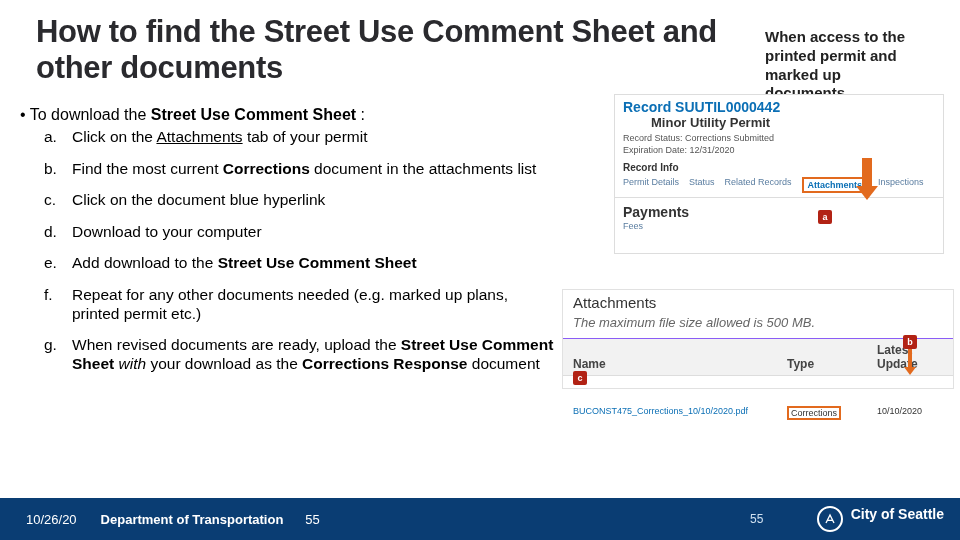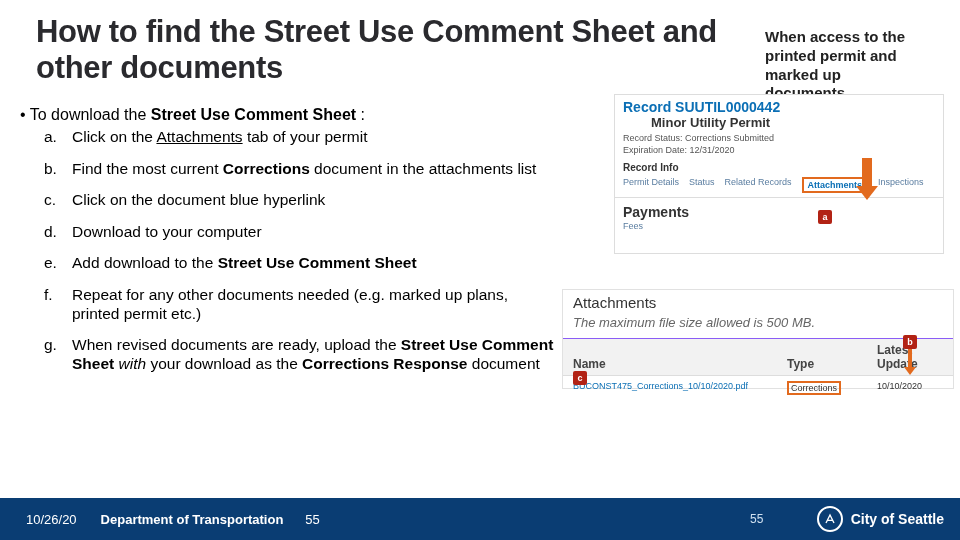--- a/index.html
+++ b/index.html
@@ -72,36 +72,36 @@
   .screenshot2 {
     position: absolute; left: 562px; top: 289px; width: 392px; height: 100px;
     background: #fff; border: 1px solid #e1e1e1; font-size: 10px;
   }
   .att-title { font-size: 15px; font-weight: 400; color: #333; padding: 4px 10px 2px; }
   .att-note { font-size: 13px; color: #666; padding: 2px 10px 8px; font-style: italic; }
   .att-head { display: flex; background: #f2f2f2; border-top: 1px solid #8b5cf6; border-bottom: 1px solid #ddd; font-size: 12px; font-weight: 700; color: #444; align-items: flex-end; }
   .att-head div:nth-child(1) { width: 220px; padding: 4px 10px; }
   .att-head div:nth-child(2) { width: 90px; padding: 4px 4px; }
   .att-head div:nth-child(3) { width: 80px; padding: 4px 4px; }
-  .att-row { display: flex; font-size: 9px; }
+  .att-row { display: flex; font-size: 9px; margin-top: 25px; }
   .att-row div:nth-child(1) { width: 220px; padding: 5px 10px; color: #0b6fb5; }
   .att-row div:nth-child(2) { width: 90px; padding: 5px 4px; color: #333; }
   .att-row div:nth-child(3) { width: 80px; padding: 5px 4px; color: #333; }
   .corr-box { border: 2px solid #e26a1e; display: inline-block; padding: 0 2px; }
 
   .footer {
     position: absolute; left: 0; bottom: 0; width: 960px; height: 42px;
     background: #0a3d73; color: #fff; display: flex; align-items: center;
     font-size: 13px;
   }
   .footer-date { margin-left: 26px; }
   .footer-dept { margin-left: 24px; font-weight: 600; }
   .footer-pg1 { margin-left: 22px; }
   .footer-pg2 { position: absolute; left: 750px; font-size: 12px; color: #cfe0f0; }
-  .footer-logo { position: absolute; right: 16px; display: flex; align-items: center; gap: 8px; }
+  .footer-logo { position: absolute; right: 16px; display: flex; gap: 8px; }
   .logo-circle {
     width: 26px; height: 26px; border: 2px solid #fff; border-radius: 50%;
     display: flex; align-items: center; justify-content: center; font-size: 13px; font-weight: 700;
     position: relative;
   }
   .logo-circle svg { width: 16px; height: 16px; }
   .logo-text { font-size: 14px; font-weight: 600; }
 
   b { font-weight: 700; }
   u { text-decoration: underline; }

